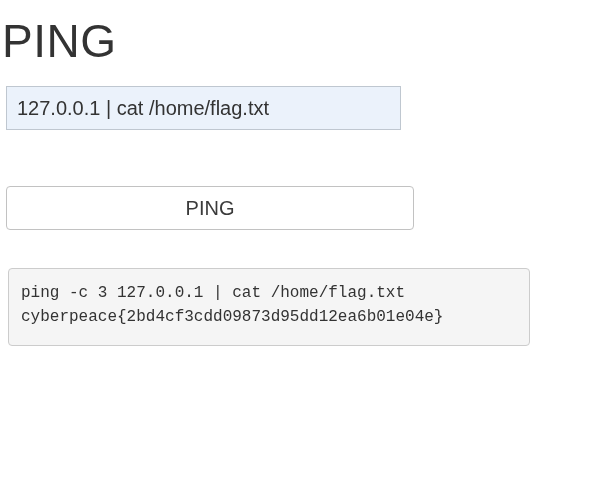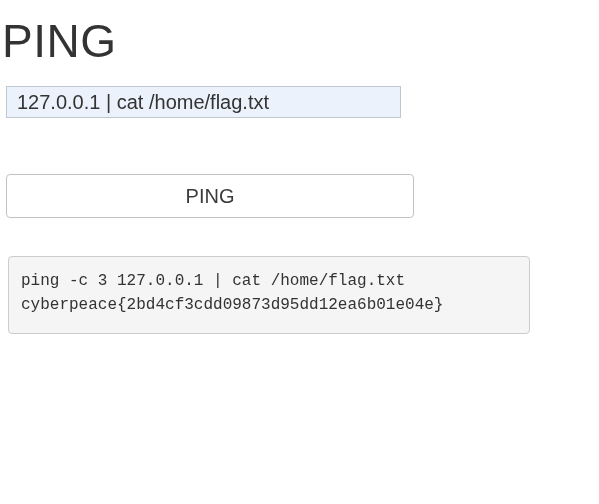--- a/index.html
+++ b/index.html
@@ -17,21 +17,21 @@
     .page-title {
       font-size: 46px;
       font-weight: 500;
       color: #333;
       margin: 14px 0 18px 2px;
       letter-spacing: 0.5px;
     }
     .target-input {
       display: block;
       width: 395px;
-      height: 32px;
+      height: 44px;
       margin: 0 0 0 6px;
       padding: 4px 10px;
       font-size: 20px;
       color: #333;
       background: #ebf2fb;
       border: 1px solid #bfc7d0;
       outline: none;
       font-family: Arial, Helvetica, sans-serif;
     }
     .ping-button {

